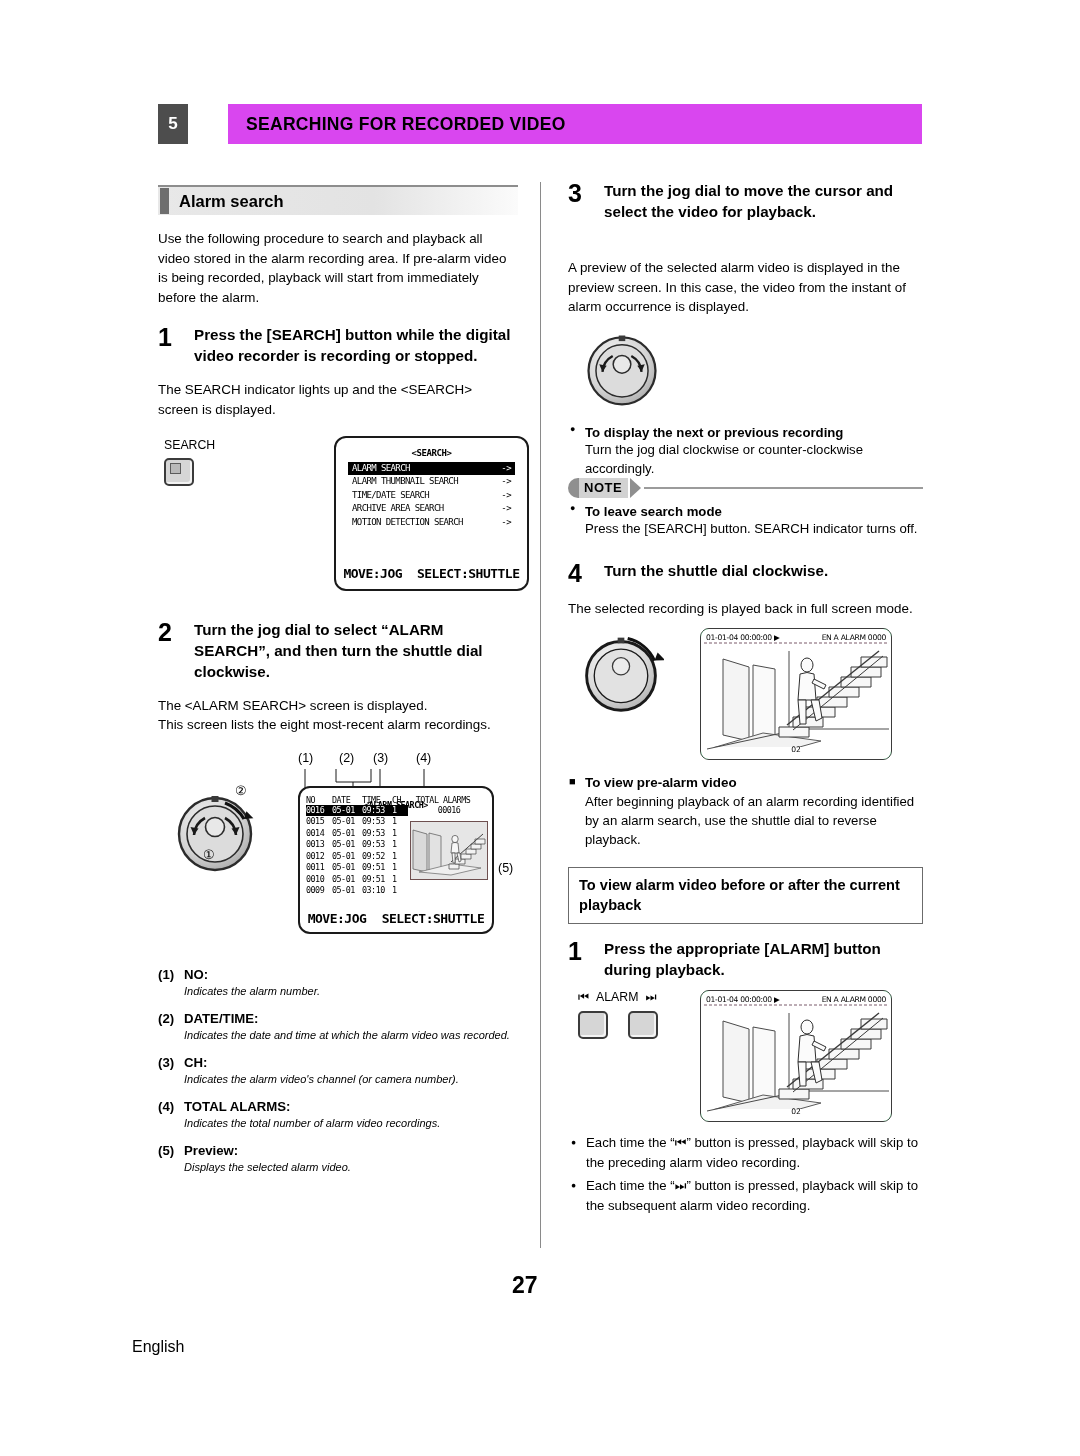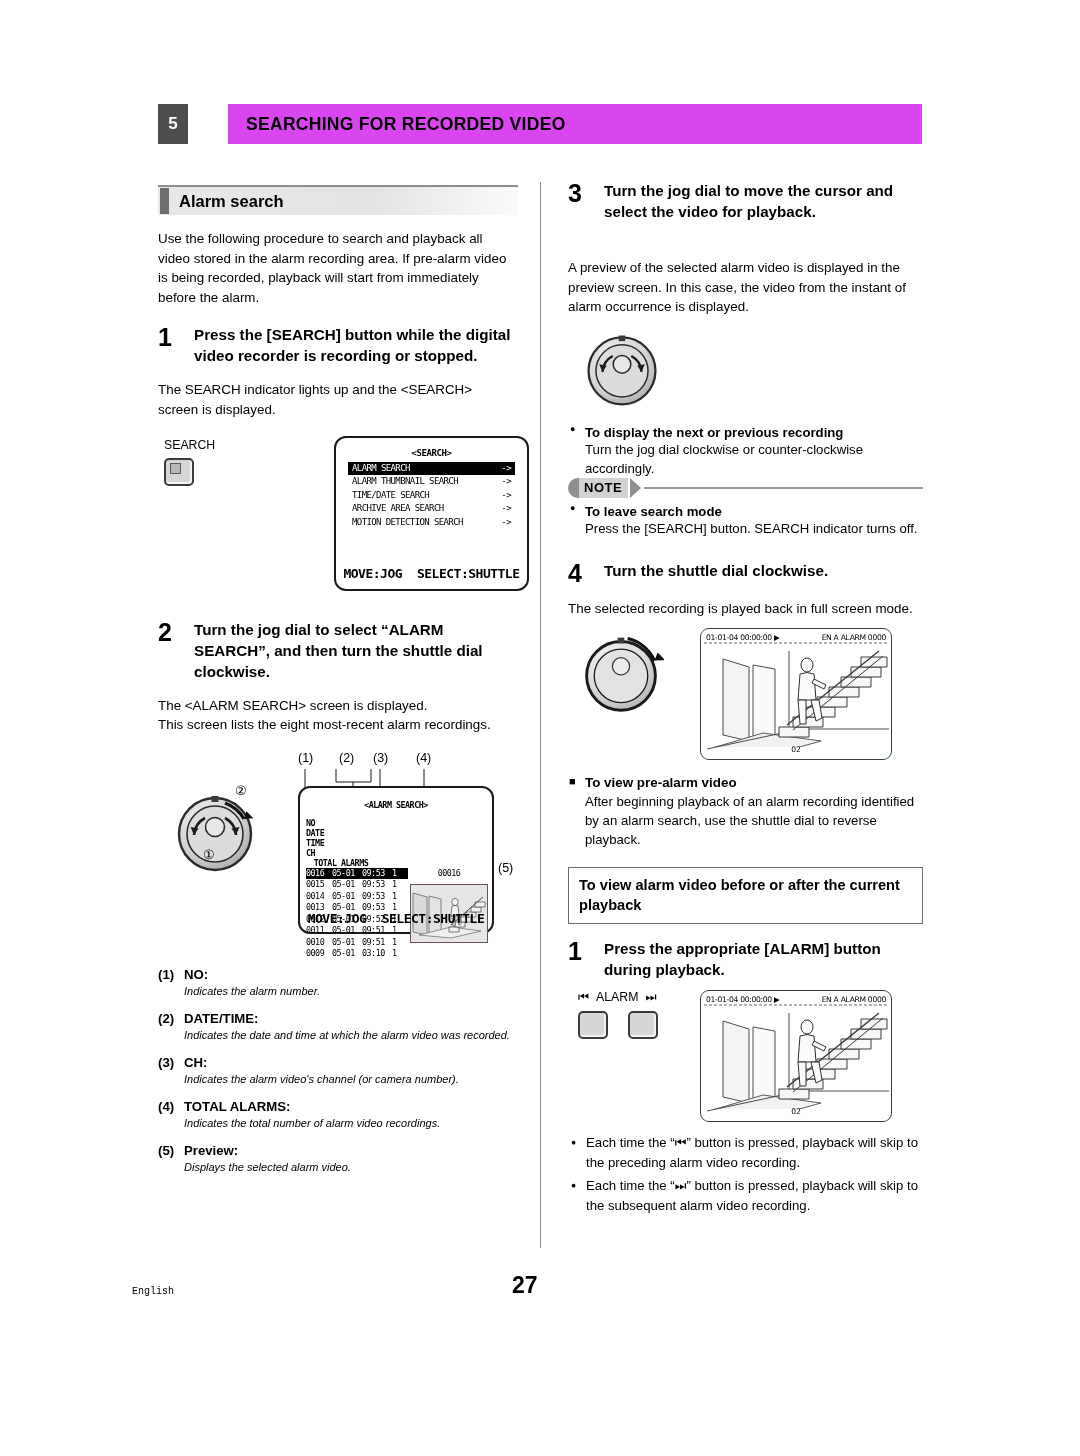--- a/index.html
+++ b/index.html
@@ -202,24 +202,23 @@
     position: absolute;
     left: 140px;
     top: 35px;
     width: 196px;
     height: 148px;
     padding: 6px 6px 0 6px;
   }
   .as-head {
     display: flex;
     font-size: 8.4px;
-    font-weight: bold;
+    font-weight: normal;
     letter-spacing: -0.5px;
-    margin-top: 24px;
-    flex-direction: column;
+    margin-top: 1px;
   }
   .as-row {
     display: flex;
     font-size: 8.4px;
     letter-spacing: -0.5px;
     line-height: 11.5px;
   }
   .as-row.sel { background: #000; color: #fff; }
   .c-no { width: 26px; }
   .c-date { width: 30px; }
@@ -378,23 +377,22 @@
     text-align: center;
     font-family: "DejaVu Sans", sans-serif;
     font-size: 7.6px;
     z-index: 4;
   }
 
   
   .footer-lang {
     position: absolute;
     left: 132px;
-    top: 1286px;
-    font-size: 10px;
-    font-family: Liberation Mono, monospace;
+    top: 1338px;
+    font-size: 16px;
   }
   .footer-page {
     position: absolute;
     left: 512px;
     top: 1272px;
     font-size: 23px;
     font-weight: bold;
   }
 </style>
 </head>

